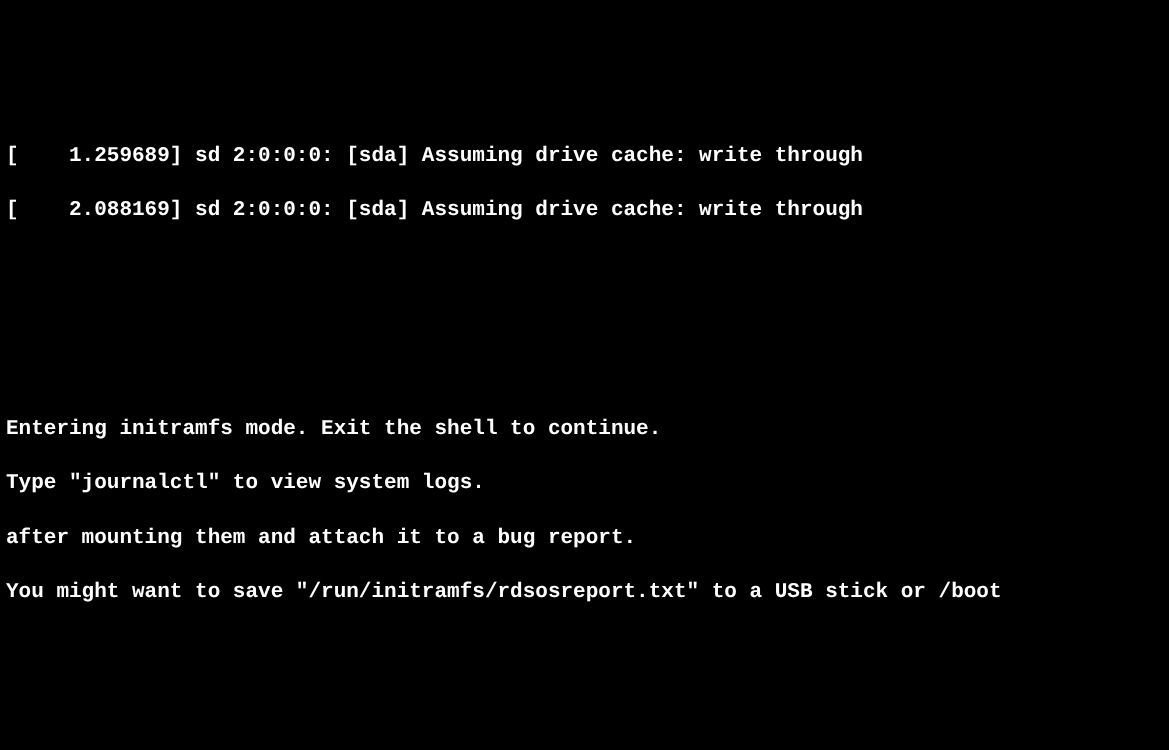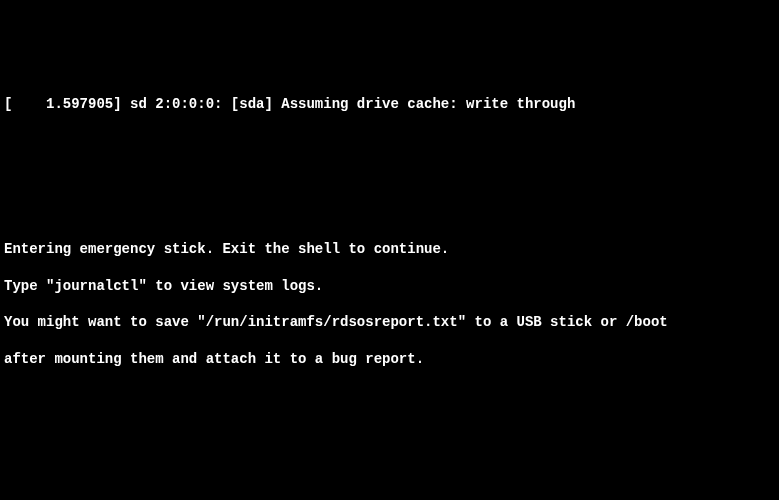--- a/index.html
+++ b/index.html
@@ -23,28 +23,29 @@
     .line {
       display: block;
     }
   </style>
 </head>
 <body>
 
 
 
 <div>
-<span class="line">[    1.597905] sd 2:0:0:0: [sda] Assuming drive cache: write through</span>
+<span class="line">[    1.259689] sd 2:0:0:0: [sda] Assuming drive cache: write through</span>
+<span class="line">[    2.088169] sd 2:0:0:0: [sda] Assuming drive cache: write through</span>
 <span class="line"> </span>
 <span class="line"> </span>
 <span class="line"> </span>
-<span class="line">Entering emergency stick. Exit the shell to continue.</span>
+<span class="line">Entering initramfs mode. Exit the shell to continue.</span>
 <span class="line">Type "journalctl" to view system logs.</span>
+<span class="line">after mounting them and attach it to a bug report.</span>
 <span class="line">You might want to save "/run/initramfs/rdsosreport.txt" to a USB stick or /boot</span>
-<span class="line">after mounting them and attach it to a bug report.</span>
 <span class="line"> </span>
 
 
 
 
 
 
 
 
 

